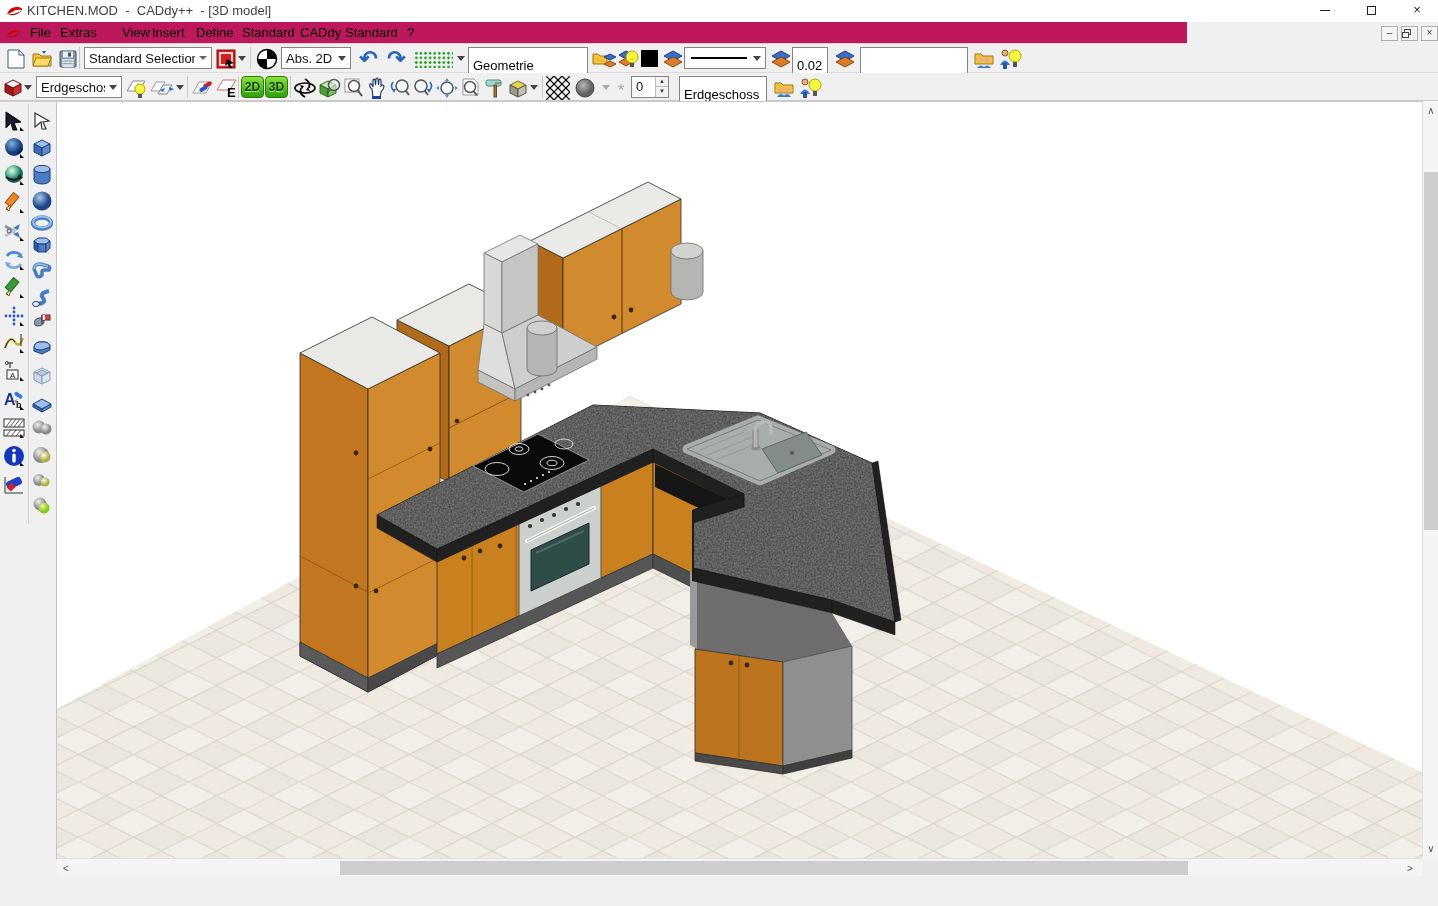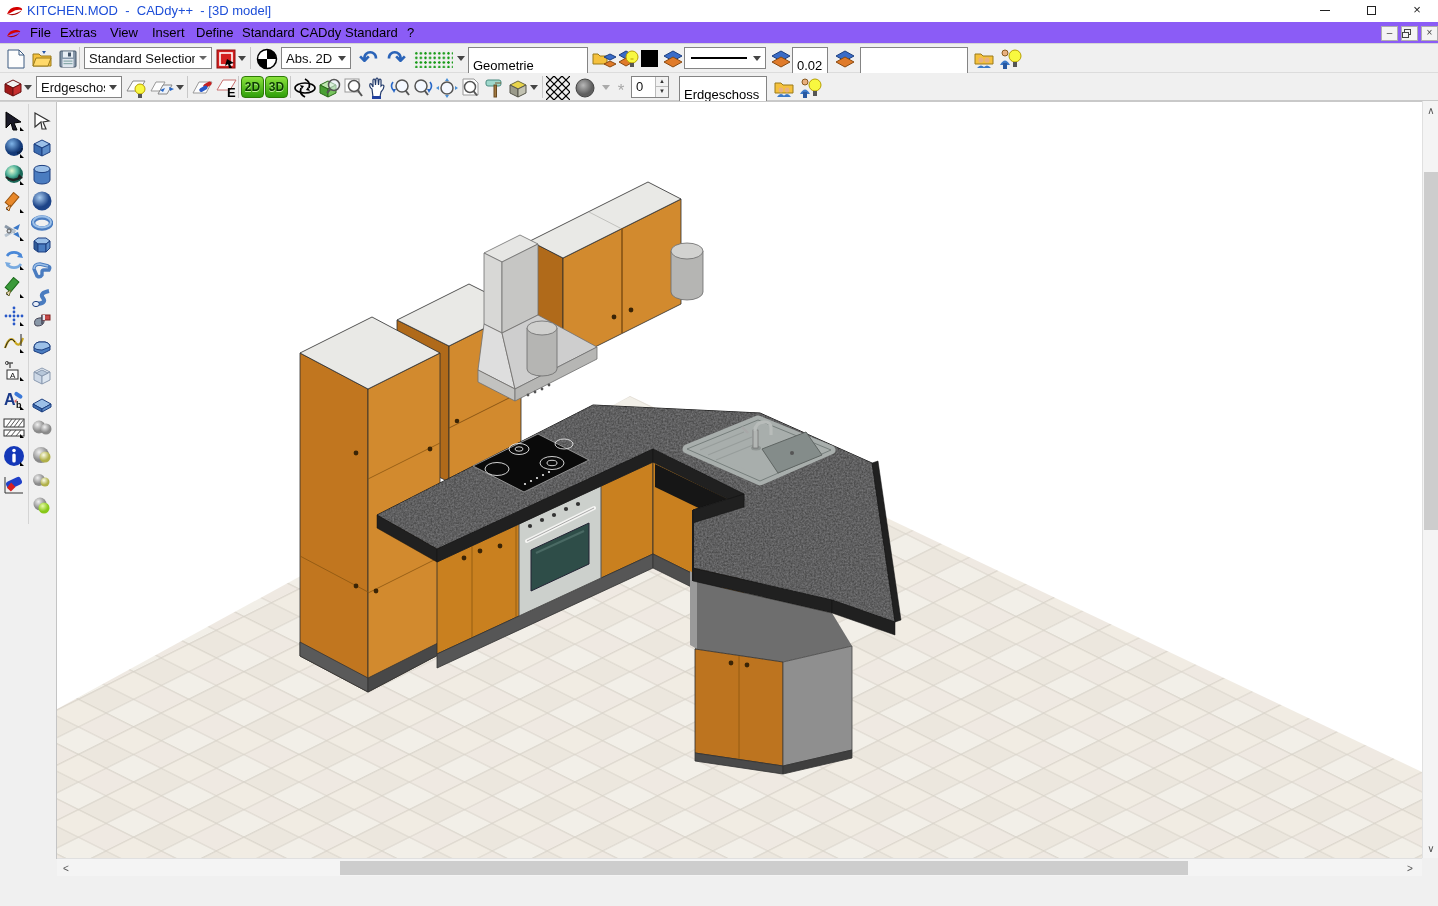--- a/index.html
+++ b/index.html
@@ -3,27 +3,27 @@
 <meta charset="utf-8">
 <style>
   * { margin:0; padding:0; box-sizing:border-box; }
   html,body { width:1438px; height:906px; overflow:hidden; background:#fff;
     font-family:"Liberation Sans", sans-serif; font-size:13px; color:#111; }
   #app { position:relative; width:1438px; height:906px; background:#f0f0f0; }
   .abs { position:absolute; }
 
   
   #titlebar { left:0; top:0; width:1438px; height:22px; background:#ffffff; }
-  #title-text { left:27px; top:3px; font-size:13px; color:#1d4ed8; white-space:pre; }
+  #title-text { left:27px; top:3px; font-size:13px; color:#404040; white-space:pre; }
   .wctl { top:0; width:46px; height:22px; text-align:center; line-height:20px; color:#222; font-size:13px; }
   #btn-max span { display:inline-block; width:9px; height:9px; border:1px solid #222; margin-top:6px; }
   #btn-min span { display:inline-block; width:10px; border-top:1px solid #222; margin-bottom:3px; }
 
   
-  #menubar { left:0; top:22px; width:1438px; height:22px; background:#8b5cf6; border-bottom:1px solid #d5d5d5; }
+  #menubar { left:0; top:22px; width:1187px; height:22px; background:#be185d; border-bottom:1px solid #d5d5d5; }
   .menu-item { position:absolute; top:2px; height:18px; line-height:18px; padding:0 2px; color:#000; }
   .mdi-btn { position:absolute; top:4px; width:17px; height:15px; border:1px solid #aeaeae; background:#f4f4f4;
     text-align:center; line-height:12px; font-size:10px; color:#444; }
 
   
   #toolbar1 { left:0; top:44px; width:1438px; height:29px; background:#f0f0f0; border-bottom:1px solid #dcdcdc; }
   #toolbar2 { left:0; top:73px; width:1438px; height:28px; background:#f0f0f0; border-bottom:1px solid #c9c9c9; }
   .tb-sep { position:absolute; top:3px; width:1px; height:22px; background:#c8c8c8; }
   .tbtn { position:absolute; top:2px; width:25px; height:25px; display:flex; align-items:center; justify-content:center; }
   .combo { position:absolute; top:3px; height:22px; background:#fff; border:1px solid #848484; display:flex; align-items:center; padding:0 4px; }
@@ -87,21 +87,21 @@
     <div id="btn-close" class="abs wctl" style="left:1394px">×</div>
   </div>
 
   <div id="menubar" class="abs">
     <svg class="abs" style="left:6px;top:6px" width="16" height="11">
       <path d="M1,8 Q4,1 11,2 Q15,3 14,4 Q9,4 5,6 Q2,8 1,8 Z" fill="#d40000"></path>
       <path d="M1,8 Q6,9 12,6 L14,4 Q11,10 3,9 Z" fill="#a80000"></path>
     </svg>
     <span class="menu-item" style="left:28px">File</span>
     <span class="menu-item" style="left:58px">Extras</span>
-    <span class="menu-item" style="left:108px">View</span>
+    <span class="menu-item" style="left:120px">View</span>
     <span class="menu-item" style="left:150px">Insert</span>
     <span class="menu-item" style="left:194px">Define</span>
     <span class="menu-item" style="left:240px">Standard</span>
     <span class="menu-item" style="left:298px">CADdy</span>
     <span class="menu-item" style="left:343px">Standard</span>
     <span class="menu-item" style="left:405px">?</span>
     <div class="mdi-btn" style="left:1381px">–</div>
     <div class="mdi-btn" style="left:1401px">
       <svg width="9" height="9" style="margin-top:2px">
           <rect x="2.5" y="0.5" width="6" height="5" fill="none" stroke="#444"></rect>

